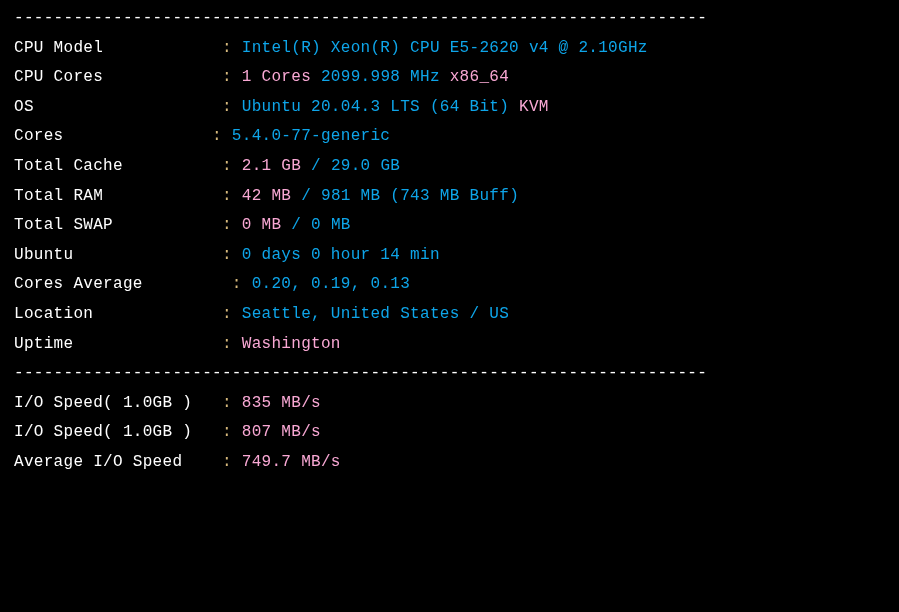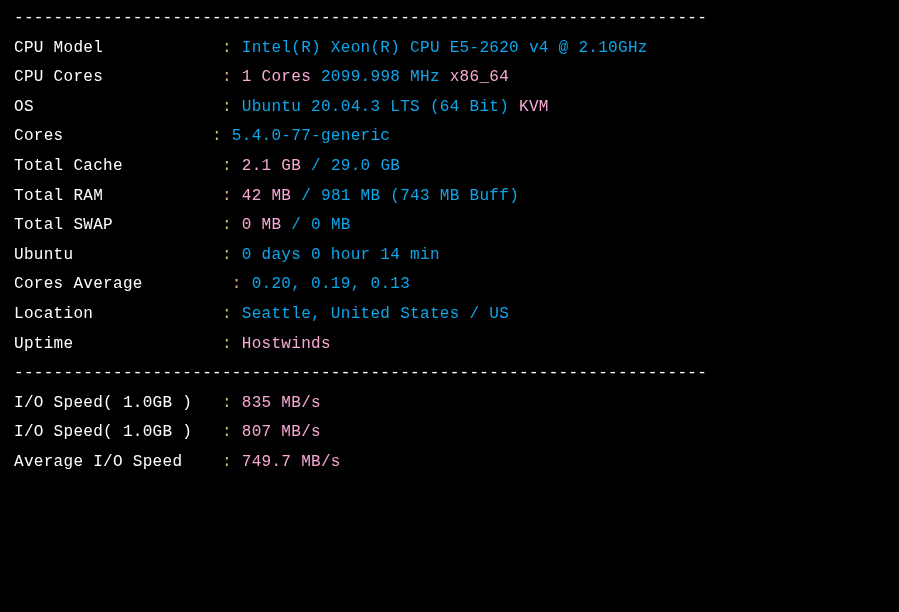--- a/index.html
+++ b/index.html
@@ -29,18 +29,18 @@
     <span class="line"><span class="label">CPU Model            </span><span class="colon">: </span><span class="cyan">Intel(R) Xeon(R) CPU E5-2620 v4 @ 2.10GHz</span></span>
     <span class="line"><span class="label">CPU Cores            </span><span class="colon">: </span><span class="yellow">1 Cores</span><span class="cyan"> </span><span class="cyan">2099.998 MHz</span><span class="cyan"> </span><span class="yellow">x86_64</span></span>
     <span class="line"><span class="label">OS                   </span><span class="colon">: </span><span class="cyan">Ubuntu 20.04.3 LTS (64 Bit)</span><span class="cyan"> </span><span class="yellow">KVM</span></span>
     <span class="line"><span class="label">Cores               </span><span class="colon">: </span><span class="cyan">5.4.0-77-generic</span></span>
     <span class="line"><span class="label">Total Cache          </span><span class="colon">: </span><span class="yellow">2.1 GB</span><span class="cyan"> / </span><span class="cyan">29.0 GB</span></span>
     <span class="line"><span class="label">Total RAM            </span><span class="colon">: </span><span class="yellow">42 MB</span><span class="cyan"> / </span><span class="cyan">981 MB</span><span class="cyan"> (743 MB Buff)</span></span>
     <span class="line"><span class="label">Total SWAP           </span><span class="colon">: </span><span class="yellow">0 MB</span><span class="cyan"> / </span><span class="cyan">0 MB</span></span>
     <span class="line"><span class="label">Ubuntu               </span><span class="colon">: </span><span class="cyan">0 days 0 hour 14 min</span></span>
     <span class="line"><span class="label">Cores Average         </span><span class="colon">: </span><span class="cyan">0.20, 0.19, 0.13</span></span>
     <span class="line"><span class="label">Location             </span><span class="colon">: </span><span class="cyan">Seattle, United States / US</span></span>
-    <span class="line"><span class="label">Uptime               </span><span class="colon">: </span><span class="yellow">Hostwinds</span></span>
+    <span class="line"><span class="label">Uptime               </span><span class="colon">: </span><span class="yellow">Washington</span></span>
     <span class="divider">----------------------------------------------------------------------</span>
     <span class="line"><span class="label">I/O Speed( 1.0GB )   </span><span class="colon">: </span><span class="yellow">835 MB/s</span></span>
     <span class="line"><span class="label">I/O Speed( 1.0GB )   </span><span class="colon">: </span><span class="yellow">807 MB/s</span></span>
     <span class="line"><span class="label">Average I/O Speed    </span><span class="colon">: </span><span class="yellow">749.7 MB/s</span></span>
   </div>
 
 </body></html>

